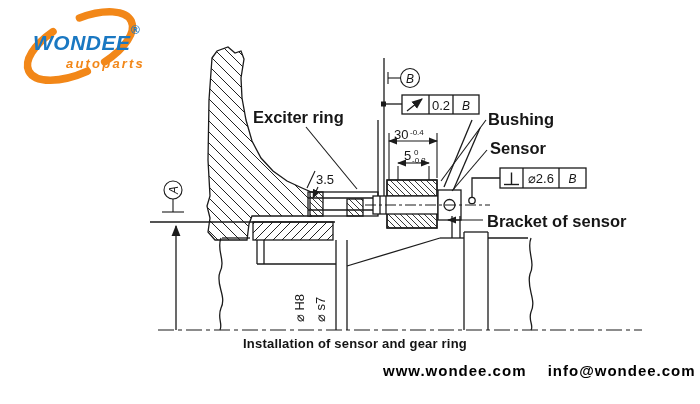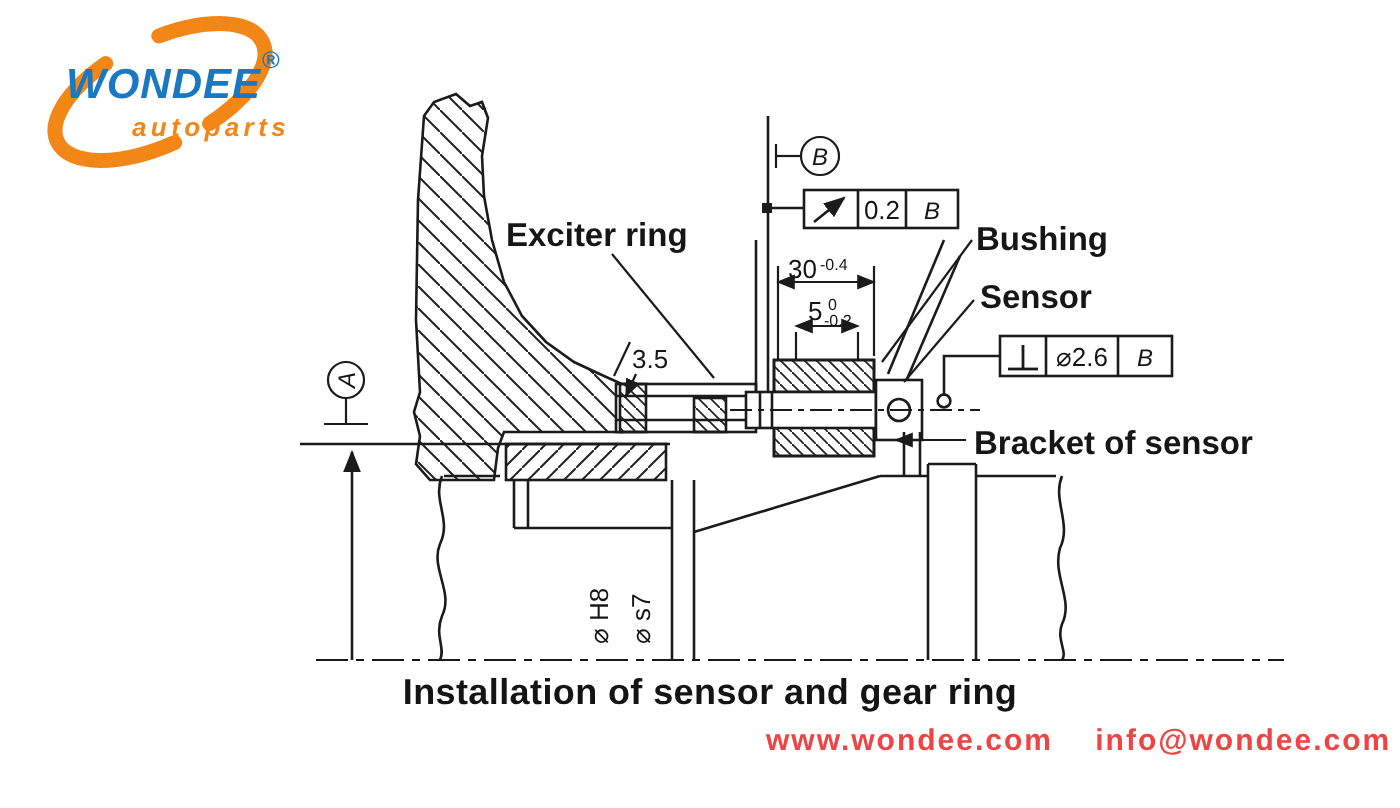--- a/index.html
+++ b/index.html
@@ -7,23 +7,23 @@
           font-family:"Liberation Sans",sans-serif;}
   .logo{position:absolute;left:8px;top:4px;width:155px;height:86px;text-align:center;}
   .logo svg{position:absolute;left:0;top:0;}
   .logo .brand{position:absolute;left:25px;top:27px;font-size:21px;font-weight:bold;
                font-style:italic;color:#1a78c2;letter-spacing:.5px;white-space:nowrap;}
   .logo .suffix{position:absolute;left:58px;top:52px;font-size:13px;font-weight:bold;
                font-style:italic;color:#f28718;letter-spacing:2.2px;white-space:nowrap;}
   .logo .reg{position:absolute;left:123px;top:19px;font-size:12px;color:#1a78c2;font-weight:bold;}
   .drawing{position:absolute;left:0;top:0;}
   .caption{position:absolute;left:150px;top:336px;width:410px;text-align:center;
-           font-size:18px;font-weight:bold;color:#141414;letter-spacing:.2px;}
+           font-size:13px;font-weight:bold;color:#141414;letter-spacing:.2px;}
   .watermark{position:absolute;left:383px;top:362px;font-size:15px;font-weight:bold;
-             color:#ef4444;letter-spacing:1px;white-space:nowrap;}
+             color:#000000;letter-spacing:1px;white-space:nowrap;}
   .watermark span{margin-right:16px;}
   .watermark span:last-child{margin-right:0;}
   svg text{font-family:"Liberation Sans",sans-serif;fill:#161616;}
   .lbl{font-size:16.5px;font-weight:bold;}
   .dim{font-size:13px;}
   .tol{font-size:8px;}
   .datum{font-size:12px;font-style:italic;}
   .fit{font-size:13px;}
 </style>
 </head>

